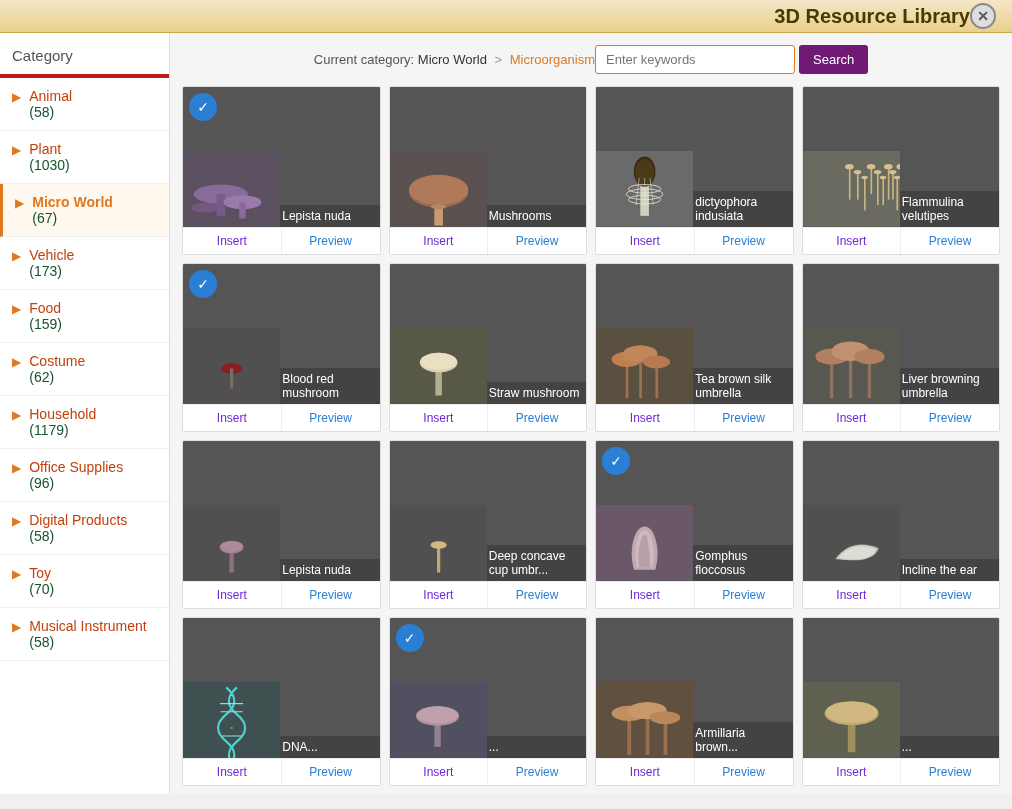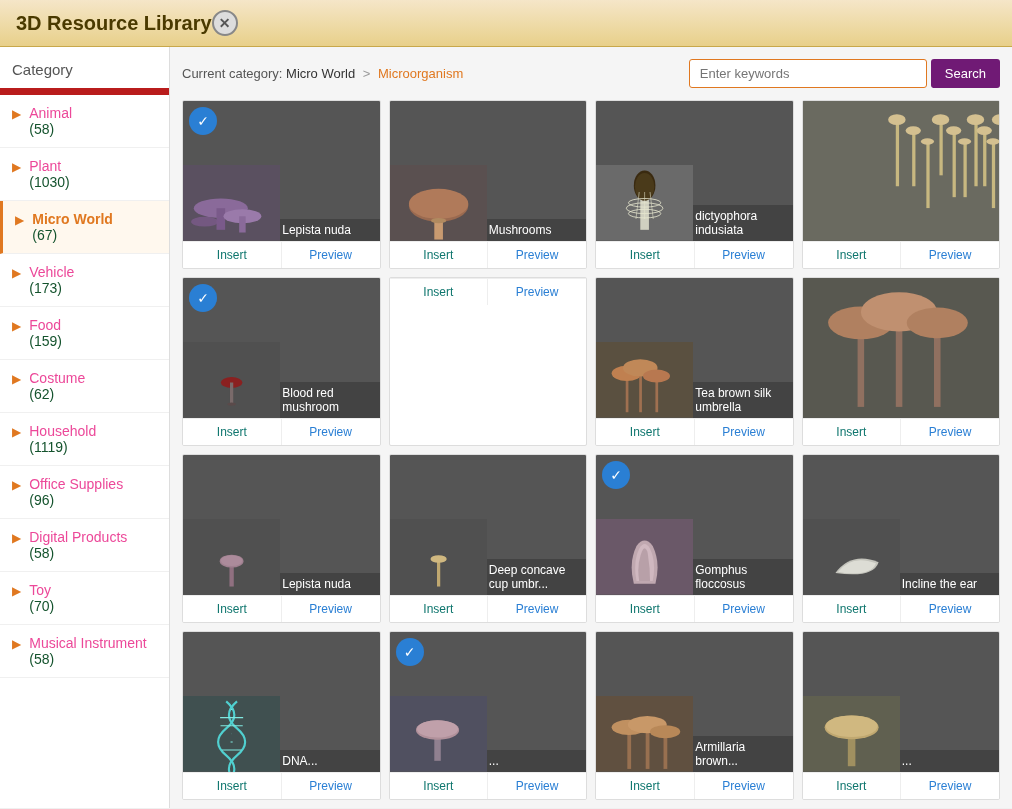--- a/index.html
+++ b/index.html
@@ -1,24 +1,24 @@
 <!DOCTYPE html>
 <html><head>
   <meta charset="utf-8">
   <style>
     * { box-sizing: border-box; margin: 0; padding: 0; }
     body { font-family: Arial, sans-serif; background: #f0f0f0; width: 1012px; height: 809px; overflow: hidden; }
 
     
     #title-bar {
       background: linear-gradient(to bottom, #f5e6c8, #e8d08a);
-      padding: 10px 16px;
+      padding: 3px 16px;
       display: flex;
       align-items: center;
-      justify-content: flex-start;
+      justify-content: flex-end;
       border-bottom: 1px solid #c8a84b;
     }
     #title-bar h1 { font-size: 20px; color: #4a3a00; font-weight: bold; }
     #close-btn {
       width: 26px; height: 26px;
       border-radius: 50%;
       border: 2px solid #888;
       background: #ddd;
       cursor: pointer;
       display: flex; align-items: center; justify-content: center;
@@ -36,42 +36,42 @@
       width: 170px;
       background: #fff;
       border-right: 1px solid #ddd;
       overflow-y: auto;
       flex-shrink: 0;
     }
     #sidebar-header {
       padding: 14px 12px 10px;
       font-size: 15px;
       color: #555;
-      border-bottom: 7px solid #b91c1c;
+      border-bottom: 4px solid #b91c1c;
     }
     .sidebar-item {
       display: flex;
       align-items: flex-start;
       padding: 10px 12px;
       cursor: pointer;
       border-bottom: 1px solid #f0f0f0;
     }
     .sidebar-item.active {
       background: #fff8ee;
       border-left: 3px solid #e07820;
     }
     .sidebar-item .arrow {
       color: #e07820;
       margin-right: 8px;
       font-size: 12px;
       margin-top: 2px;
     }
     .sidebar-item .item-info .item-name {
       font-size: 14px;
-      color: #ec4899;
+      color: #c2410c;
       font-weight: 500;
     }
     .sidebar-item.active .item-info .item-name {
       color: #e07820;
       font-weight: bold;
     }
     .sidebar-item .item-info .item-count {
       font-size: 14px;
       color: #14532d;
     }
@@ -81,39 +81,39 @@
       flex: 1;
       background: #f5f5f5;
       overflow-y: auto;
       padding: 12px;
     }
 
     
     #content-topbar {
       display: flex;
       align-items: center;
-      justify-content: space-between;
+      justify-content: center;
       margin-bottom: 12px;
     }
     #breadcrumb {
       font-size: 13px;
       color: #555;
     }
     #breadcrumb .label { color: #555; }
     #breadcrumb .cat { color: #333; font-weight: 500; }
     #breadcrumb .arrow { color: #999; margin: 0 4px; }
     #breadcrumb .sub { color: #e07820; font-weight: 500; }
 
     #search-area {
       display: flex;
       align-items: center;
       gap: 4px;
     }
     #search-input {
-      width: 238px;
+      width: 200px;
       padding: 6px 10px;
       border: 1px solid #e07820;
       border-radius: 3px;
       font-size: 13px;
       outline: none;
     }
     #search-button {
       background: #701a75;
       color: #fff;
       border: none;
@@ -167,21 +167,21 @@
       display: flex;
       border-top: 1px solid #eee;
     }
     .card-actions button {
       flex: 1;
       padding: 6px;
       font-size: 12px;
       background: #fff;
       border: none;
       cursor: pointer;
-      color: #0f766e;
+      color: #6d28d9;
     }
     .card-actions button:first-child { border-right: 1px solid #eee; }
     .card-actions .preview-btn { color: #2a7fd4; }
   </style>
 </head>
 <body>
 
 <div id="title-bar">
   <h1>3D Resource Library</h1>
   <div id="close-btn">✕</div>
@@ -231,21 +231,21 @@
     <span class="arrow">▶</span>
     <div class="item-info">
       <div class="item-name">Costume</div>
       <div class="item-count">(62)</div>
     </div>
   </div>
         <div class="sidebar-item">
     <span class="arrow">▶</span>
     <div class="item-info">
       <div class="item-name">Household</div>
-      <div class="item-count">(1119)</div>
+      <div class="item-count">(1179)</div>
     </div>
   </div>
         <div class="sidebar-item">
     <span class="arrow">▶</span>
     <div class="item-info">
       <div class="item-name">Office Supplies</div>
       <div class="item-count">(96)</div>
     </div>
   </div>
         <div class="sidebar-item">
@@ -378,20 +378,21 @@
           <ellipse cx="144" cy="49" rx="6" ry="3" fill="#d4c090"></ellipse>
 
           <rect x="150" y="30" width="3" height="50" fill="#c8b880"></rect>
           <ellipse cx="151" cy="29" rx="8" ry="5" fill="#d4c090"></ellipse>
 
           <rect x="157" y="40" width="3" height="60" fill="#c8b880"></rect>
           <ellipse cx="158" cy="39" rx="7" ry="4" fill="#d4c090"></ellipse>
 
       </g>
     </svg>
+            <div class="card-label">Flammulina velutipes</div>
           </div>
           <div class="card-actions">
             <button>Insert</button>
             <button class="preview-btn">Preview</button>
           </div>
         </div>
         <div class="card">
           <div class="card-thumb">
             <svg viewBox="0 0 180 140" xmlns="http://www.w3.org/2000/svg">
       <rect width="180" height="140" fill="#505050"></rect>
@@ -401,20 +402,29 @@
     </svg>
             <div class="card-badge">✓</div>
             <div class="card-label">Blood red mushroom</div>
           </div>
           <div class="card-actions">
             <button>Insert</button>
             <button class="preview-btn">Preview</button>
           </div>
         </div>
         <div class="card">
+          <div class="card-thumb">
+            <svg viewBox="0 0 180 140" xmlns="http://www.w3.org/2000/svg">
+      <rect width="180" height="140" fill="#585848"></rect>
+      <rect x="84" y="65" width="12" height="60" fill="#c0b898" opacity="0.9"></rect>
+      <ellipse cx="90" cy="64" rx="35" ry="18" fill="#d8d0b0"></ellipse>
+      <ellipse cx="90" cy="62" rx="34" ry="16" fill="#e8e0c0"></ellipse>
+    </svg>
+            <div class="card-label">Straw mushroom</div>
+          </div>
           <div class="card-actions">
             <button>Insert</button>
             <button class="preview-btn">Preview</button>
           </div>
         </div>
         <div class="card">
           <div class="card-thumb">
             <svg viewBox="0 0 180 140" xmlns="http://www.w3.org/2000/svg">
       <rect width="180" height="140" fill="#5a5040"></rect>
       <rect x="55" y="60" width="5" height="70" fill="#a07050"></rect>
@@ -435,20 +445,21 @@
           <div class="card-thumb">
             <svg viewBox="0 0 180 140" xmlns="http://www.w3.org/2000/svg">
       <rect width="180" height="140" fill="#585850"></rect>
       <rect x="50" y="55" width="6" height="75" fill="#907060"></rect>
       <ellipse cx="53" cy="53" rx="30" ry="15" fill="#b08060"></ellipse>
       <rect x="85" y="45" width="6" height="85" fill="#907060"></rect>
       <ellipse cx="88" cy="43" rx="35" ry="18" fill="#c09070"></ellipse>
       <rect x="120" y="55" width="6" height="75" fill="#907060"></rect>
       <ellipse cx="123" cy="53" rx="28" ry="14" fill="#b08060"></ellipse>
     </svg>
+            <div class="card-label">Liver browning umbrella</div>
           </div>
           <div class="card-actions">
             <button>Insert</button>
             <button class="preview-btn">Preview</button>
           </div>
         </div>
         <div class="card">
           <div class="card-thumb">
             <svg viewBox="0 0 180 140" xmlns="http://www.w3.org/2000/svg">
       <rect width="180" height="140" fill="#505050"></rect>

